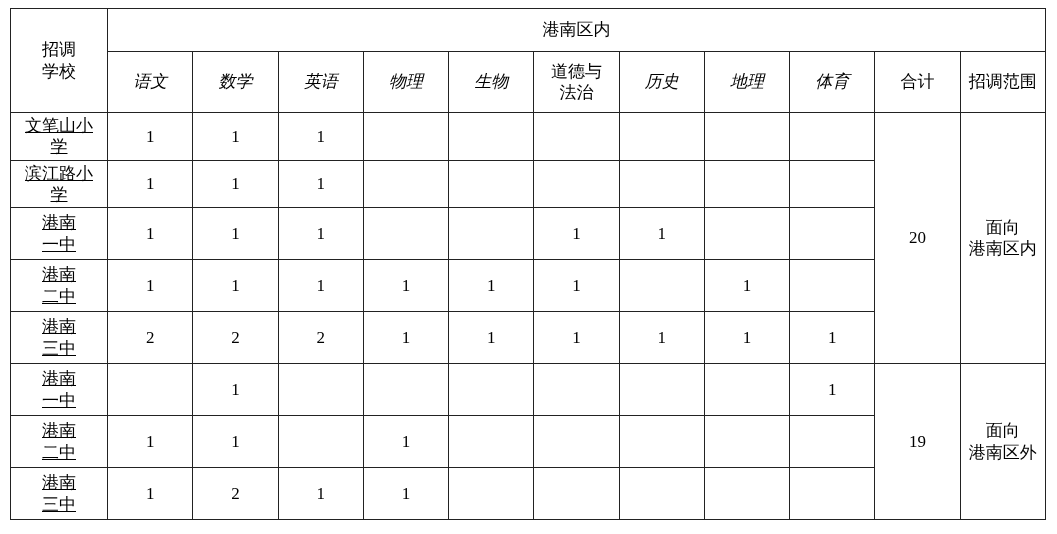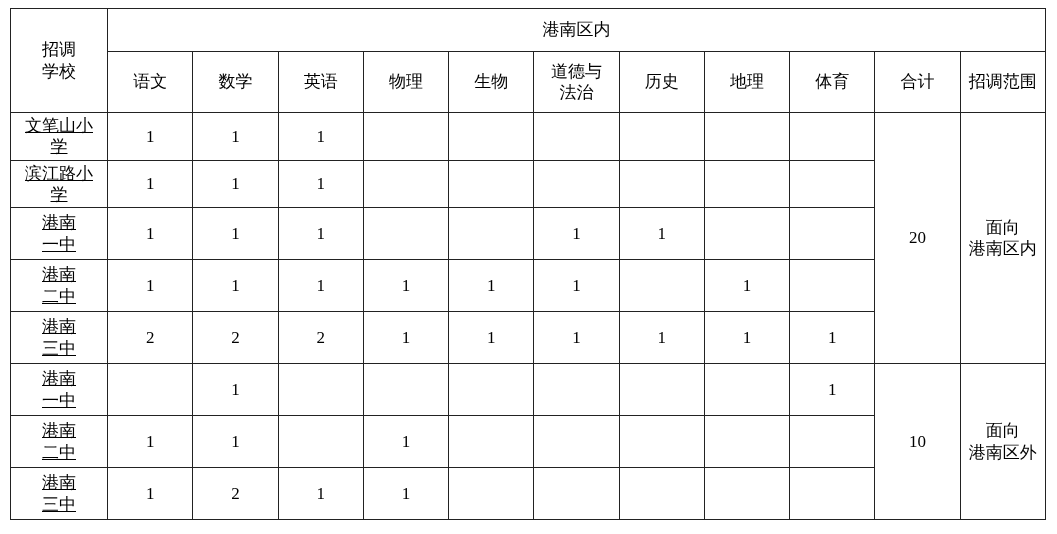--- a/index.html
+++ b/index.html
@@ -43,21 +43,21 @@
   }
   .hdr-school {
     width: 92px;
     font-size: 17px;
     line-height: 1.3;
   }
   .hdr-sub {
     height: 56px;
     font-size: 17px;
   }
-  .sub-narrow { width: 79px; }
+  .sub-narrow { width: 79px; font-style: italic; }
   .sub-moral { width: 83px; }
   .sub-total { width: 72px; }
   .sub-scope { width: 136px; }
   .school-cell {
     height: 44px;
     font-size: 17px;
     line-height: 1.25;
     text-decoration: underline;
   }
   .num-cell {
@@ -165,21 +165,21 @@
         <td class="school-cell">港南<br>一中</td>
         <td class="num-cell"></td>
         <td class="num-cell">1</td>
         <td class="num-cell"></td>
         <td class="num-cell"></td>
         <td class="num-cell"></td>
         <td class="num-cell"></td>
         <td class="num-cell"></td>
         <td class="num-cell"></td>
         <td class="num-cell">1</td>
-        <td class="total-cell" rowspan="3">10</td>
+        <td class="total-cell" rowspan="3">19</td>
         <td class="scope-cell" rowspan="3">面向<br>港南区外</td>
       </tr>
       <tr class="row-tall">
         <td class="school-cell">港南<br>二中</td>
         <td class="num-cell">1</td>
         <td class="num-cell">1</td>
         <td class="num-cell"></td>
         <td class="num-cell">1</td>
         <td class="num-cell"></td>
         <td class="num-cell"></td>

